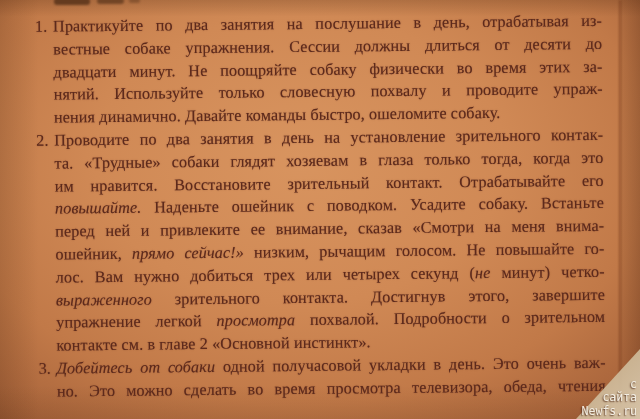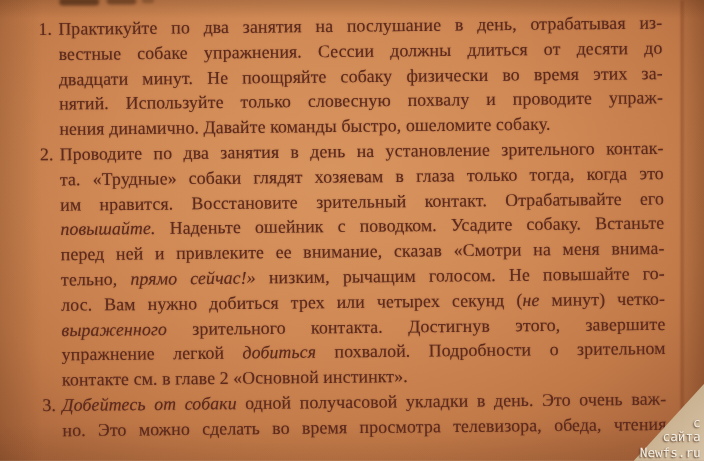--- a/index.html
+++ b/index.html
@@ -100,24 +100,24 @@
       <div class="line just"><span class="num">1.</span><span>Практикуйте по два занятия на послушание в день, отрабатывая из-</span></div>
       <div class="line just"><span>вестные собаке упражнения. Сессии должны длиться от десяти до</span></div>
       <div class="line just"><span>двадцати минут. Не поощряйте собаку физически во время этих за-</span></div>
       <div class="line just"><span>нятий. Используйте только словесную похвалу и проводите упраж-</span></div>
       <div class="line"><span>нения динамично. Давайте команды быстро, ошеломите собаку.</span></div>
       <div class="line just"><span class="num">2.</span><span>Проводите по два занятия в день на установление зрительного контак-</span></div>
       <div class="line just"><span>та. «Трудные» собаки глядят хозяевам в глаза только тогда, когда это</span></div>
       <div class="line just"><span>им нравится. Восстановите зрительный контакт. Отрабатывайте его</span></div>
       <div class="line just"><span class="it">повышайте.</span><span> Наденьте ошейник с поводком. Усадите собаку. Встаньте</span></div>
       <div class="line just"><span>перед ней и привлеките ее внимание, сказав «Смотри на меня внима-</span></div>
-      <div class="line just"><span>тельно, </span><span class="it">прямо сейчас!»</span><span> низким, рычащим голосом. Не повышайте го-</span></div>
+      <div class="line just"><span>ошейник, </span><span class="it">прямо сейчас!»</span><span> низким, рычащим голосом. Не повышайте го-</span></div>
       <div class="line just"><span>лос. Вам нужно добиться трех или четырех секунд (</span><span class="it">не</span><span> минут) четко-</span></div>
       <div class="line just"><span class="it">выраженного</span><span> зрительного контакта. Достигнув этого, завершите</span></div>
-      <div class="line just"><span>упражнение легкой </span><span class="it">добиться</span><span> похвалой. Подробности о зрительном</span></div>
+      <div class="line just"><span>упражнение легкой </span><span class="it">просмотра</span><span> похвалой. Подробности о зрительном</span></div>
       <div class="line"><span>контакте см. в главе 2 «Основной инстинкт».</span></div>
       <div class="line just"><span class="num">3.</span><span class="it">Добейтесь от собаки</span><span> одной получасовой укладки в день. Это очень важ-</span></div>
       <div class="line just"><span>но. Это можно сделать во время просмотра телевизора, обеда, чтения</span></div>
     </div>
 
   <div class="crease"></div>
   <div class="right-shade"></div>
 
   <div class="wm">
     <div class="wm-tri"></div>

